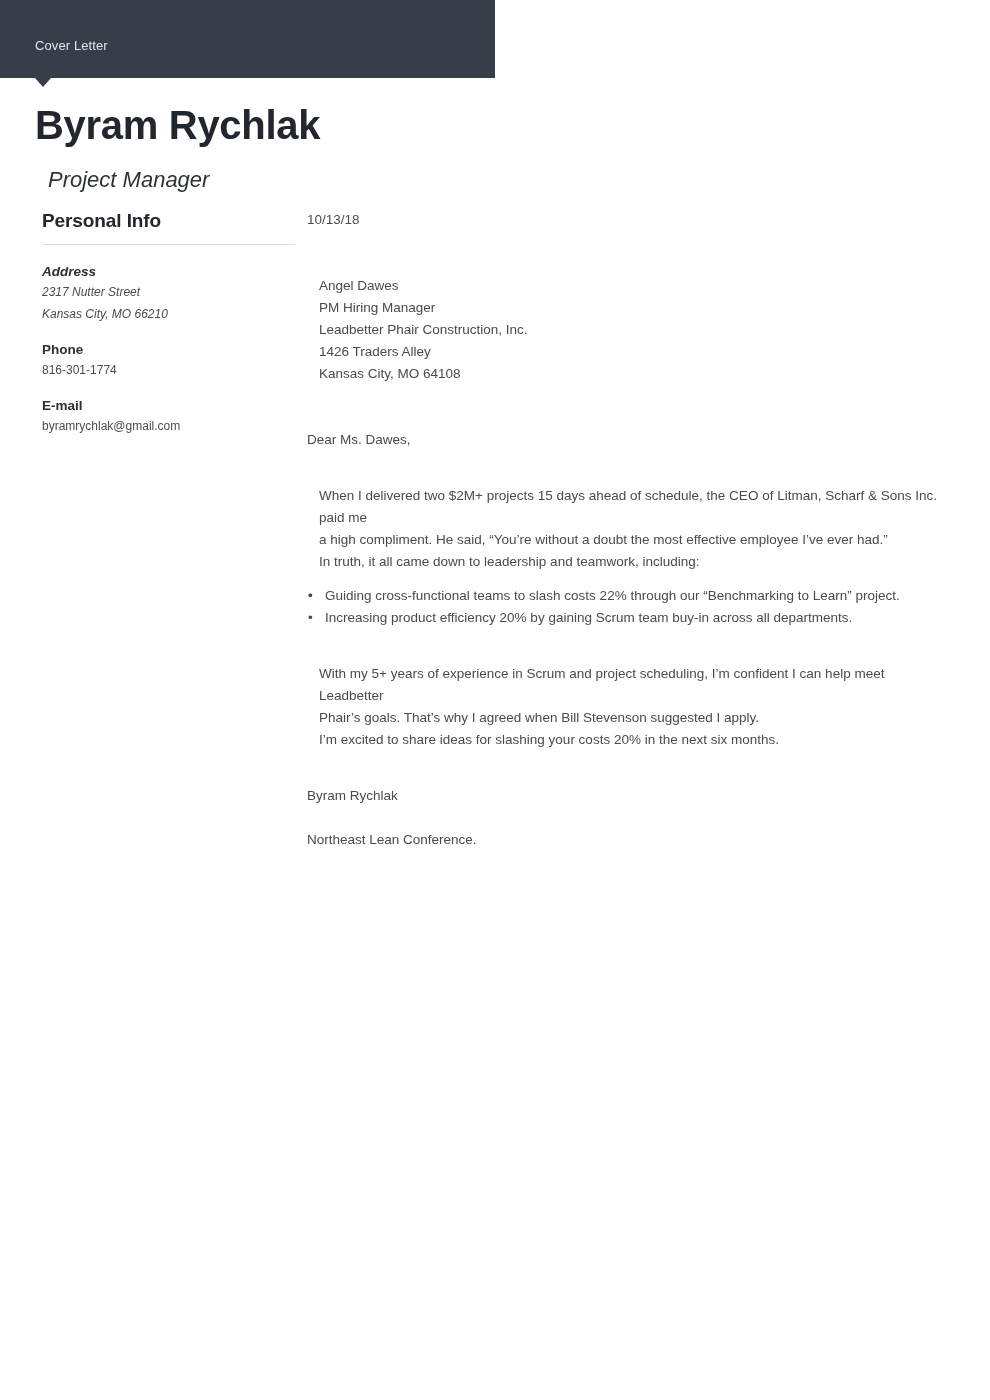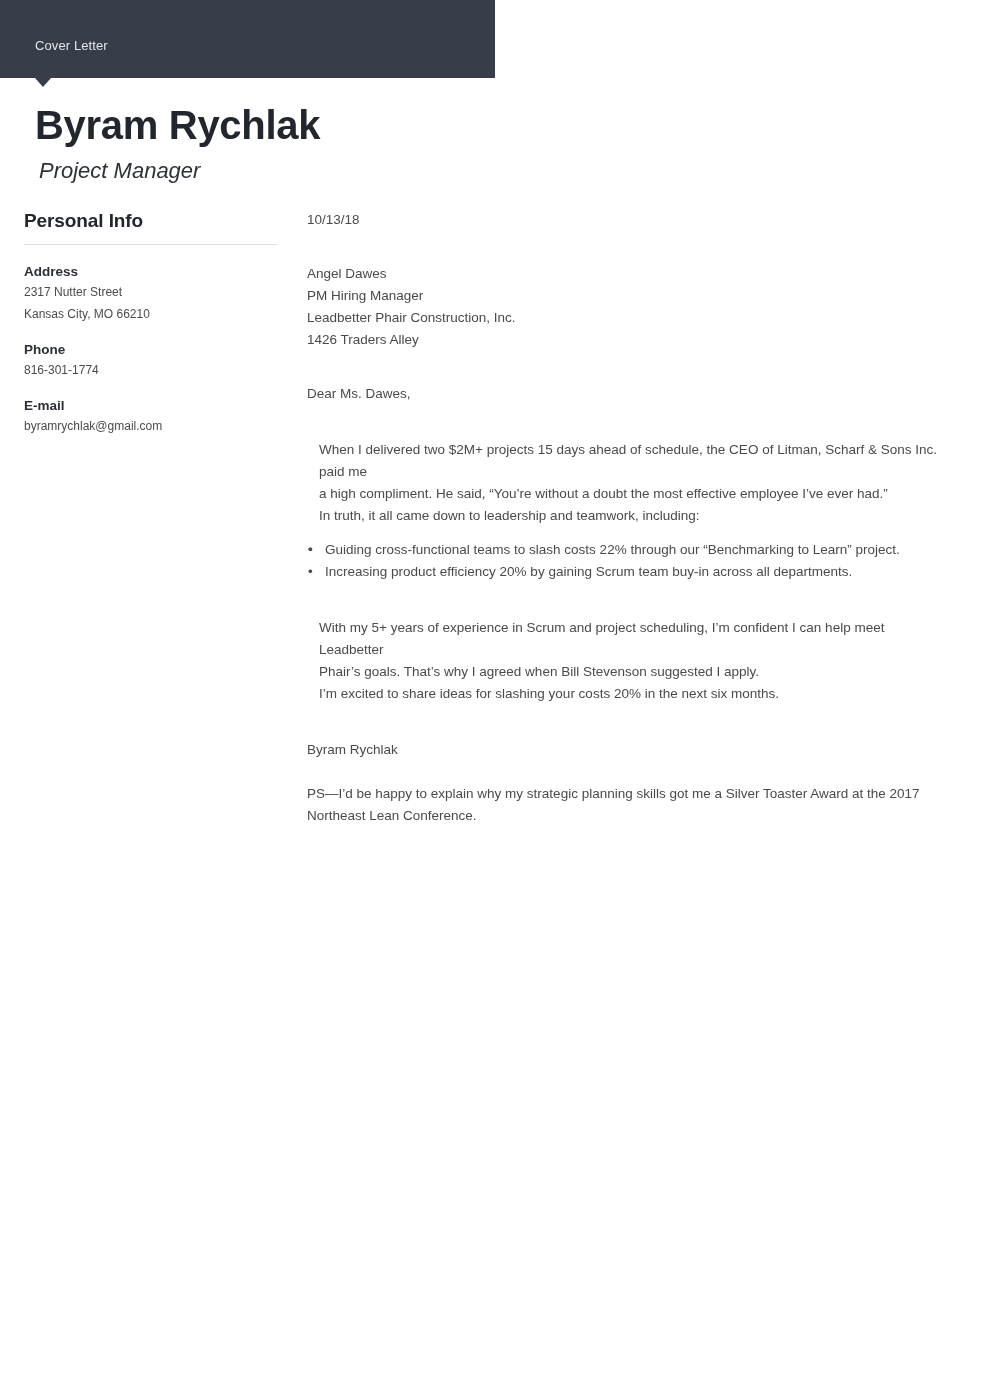--- a/index.html
+++ b/index.html
@@ -57,33 +57,33 @@
   }
   .candidate-name {
     margin: 0;
     font-size: 40px;
     line-height: 48px;
     font-weight: bold;
     color: #22262e;
     letter-spacing: -0.3px;
   }
   .candidate-title {
-    margin: 4px;
+    margin: 13px;
     padding-top: 4px;
     font-size: 22px;
     line-height: 28px;
     font-style: italic;
     font-weight: normal;
     color: #2d3139;
   }
 
   
   .sidebar {
     position: absolute;
-    left: 24px;
+    left: 42px;
     top: 209px;
     width: 253px;
   }
   .sidebar-heading {
     margin: 0;
     font-size: 19px;
     line-height: 24px;
     font-weight: bold;
     color: #22262e;
     letter-spacing: -0.1px;
@@ -92,20 +92,21 @@
     margin-top: 11px;
     width: 253px;
     height: 1px;
     background: #dcdcdc;
   }
   .info-group {
     margin-top: 15px;
   }
   .info-group:first-of-type {
     margin-top: 17px;
+    font-style: italic;
   }
   .info-label {
     font-size: 13.5px;
     line-height: 19px;
     font-weight: bold;
     color: #2b2f37;
   }
   .info-value {
     font-size: 12px;
     line-height: 22px;
@@ -119,21 +120,21 @@
     top: 209px;
     width: 652px;
     color: #4a4a4a;
     font-size: 13.5px;
     line-height: 22px;
   }
   .letter-date {
     margin: 0;
   }
   .recipient {
-    margin: 0;
+    margin: 12px;
     padding-top: 32px;
   }
   .recipient div {
     line-height: 22px;
   }
   .salutation {
     margin: 0;
     padding-top: 32px;
   }
   .para {
@@ -225,20 +226,21 @@
 
   <div class="letter">
 
     <p class="letter-date">10/13/18</p>
 
     <div class="recipient" id="recipient-block">
         <div>Angel Dawes</div>
         <div>PM Hiring Manager</div>
         <div>Leadbetter Phair Construction, Inc.</div>
         <div>1426 Traders Alley</div>
+        <div>Kansas City, MO 64108</div>
       </div>
 
     <p class="salutation">Dear Ms. Dawes,</p>
 
     <div class="para" id="opening-paragraph">
         <div>When I delivered two $2M+ projects 15 days ahead of schedule, the CEO of Litman, Scharf &amp; Sons Inc. paid me</div>
         <div>a high compliment. He said, “You’re without a doubt the most effective employee I’ve ever had.”</div>
         <div>In truth, it all came down to leadership and teamwork, including:</div>
       </div>
 
@@ -252,21 +254,20 @@
         <div>With my 5+ years of experience in Scrum and project scheduling, I’m confident I can help meet Leadbetter</div>
         <div>Phair’s goals. That’s why I agreed when Bill Stevenson suggested I apply.</div>
         <div>I’m excited to share ideas for slashing your costs 20% in the next six months.</div>
       </div>
 
     <div class="signoff" id="signoff-block">
         <div>Byram Rychlak</div>
       </div>
 
     <div class="postscript" id="postscript-block">
-        <div>PS—I’d be happy to explain why my strategic planning skills got me a Silver Toaster Award at the 2017</div>
         <div>Northeast Lean Conference.</div>
       </div>
   </div>
 
   <div class="footer-band"></div>
   <div class="footer-notch"></div>
 
 </div>
 
 </body></html>

